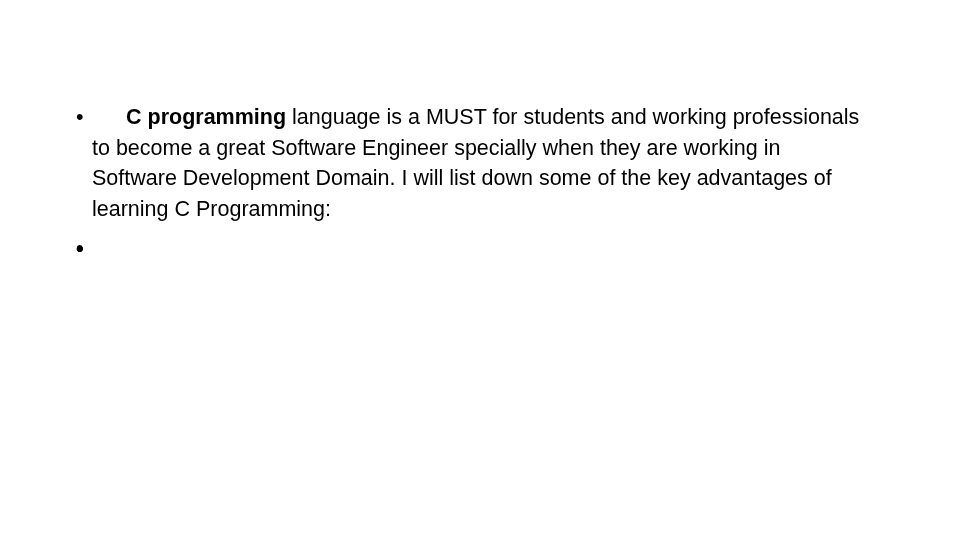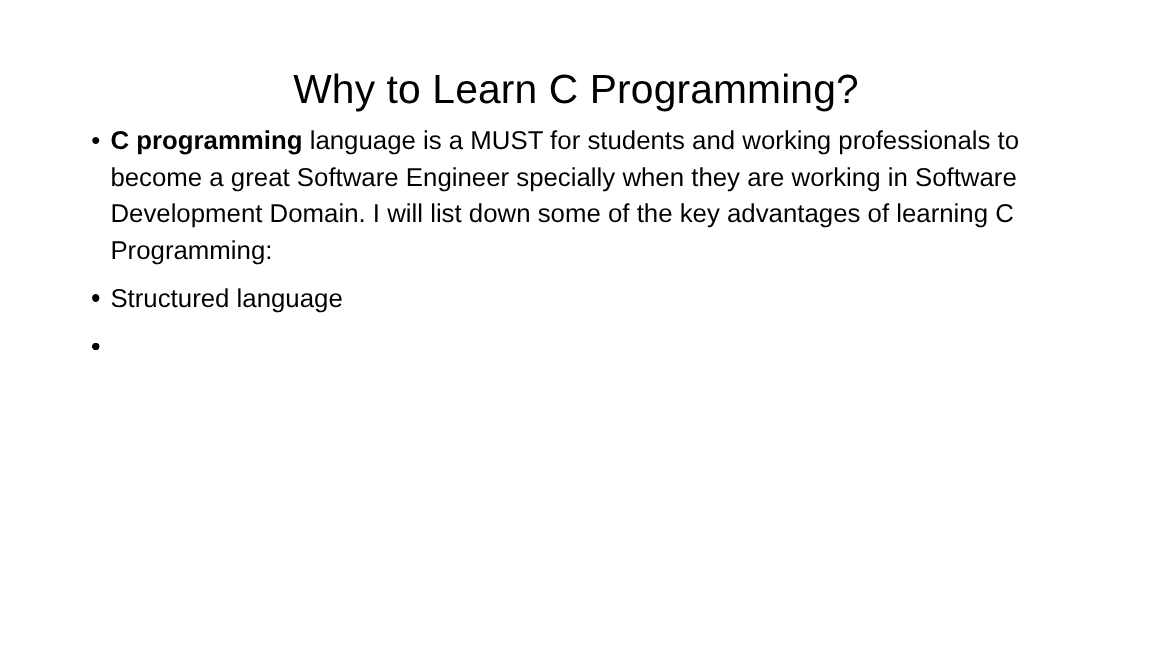--- a/index.html
+++ b/index.html
@@ -70,43 +70,42 @@
     margin-bottom: 9.5px;
     white-space: nowrap;
   }
 
   .bullet-item.short:last-child {
     margin-bottom: 0;
   }
 
   .lead-strong {
     font-weight: 700;
+    margin-left: 34px;
   }
 </style>
 </head>
 <body>
 
 <div class="slide">
 
-  <h1 class="slide-title">Why to Learn C Programming?</h1>
 
   <div class="slide-body">
 
     <div class="bullet-item paragraph">
       <span class="bullet-marker">•</span>
       <span class="lead-strong">C programming</span><span> language is a MUST for students and working professionals to become a great Software Engineer specially when they are working in Software Development Domain. I will list down some of the key advantages of learning C Programming:</span>
     </div>
 
     <div class="bullet-item short">
       <span class="bullet-marker">•</span>
     </div>
 
     <div class="bullet-item short">
       <span class="bullet-marker">•</span>
-      <span>Structured language</span>
     </div>
 
     <div class="bullet-item short">
       <span class="bullet-marker">•</span>
     </div>
 
     <div class="bullet-item short">
       <span class="bullet-marker">•</span>
     </div>
 

